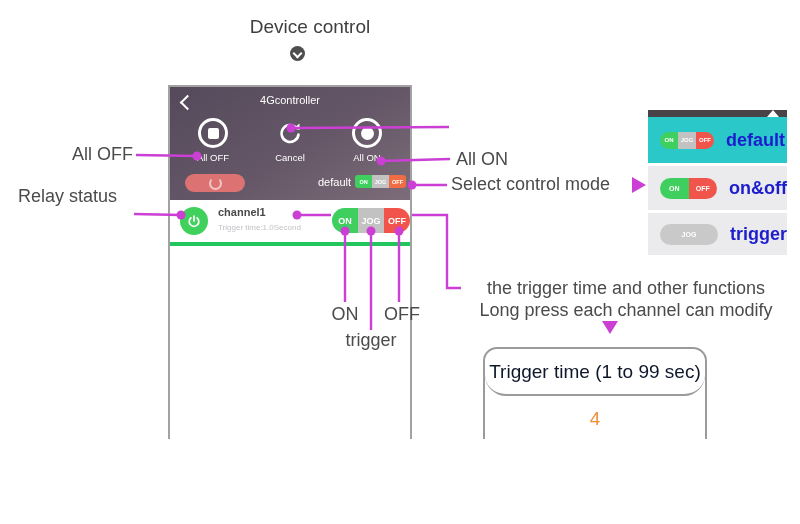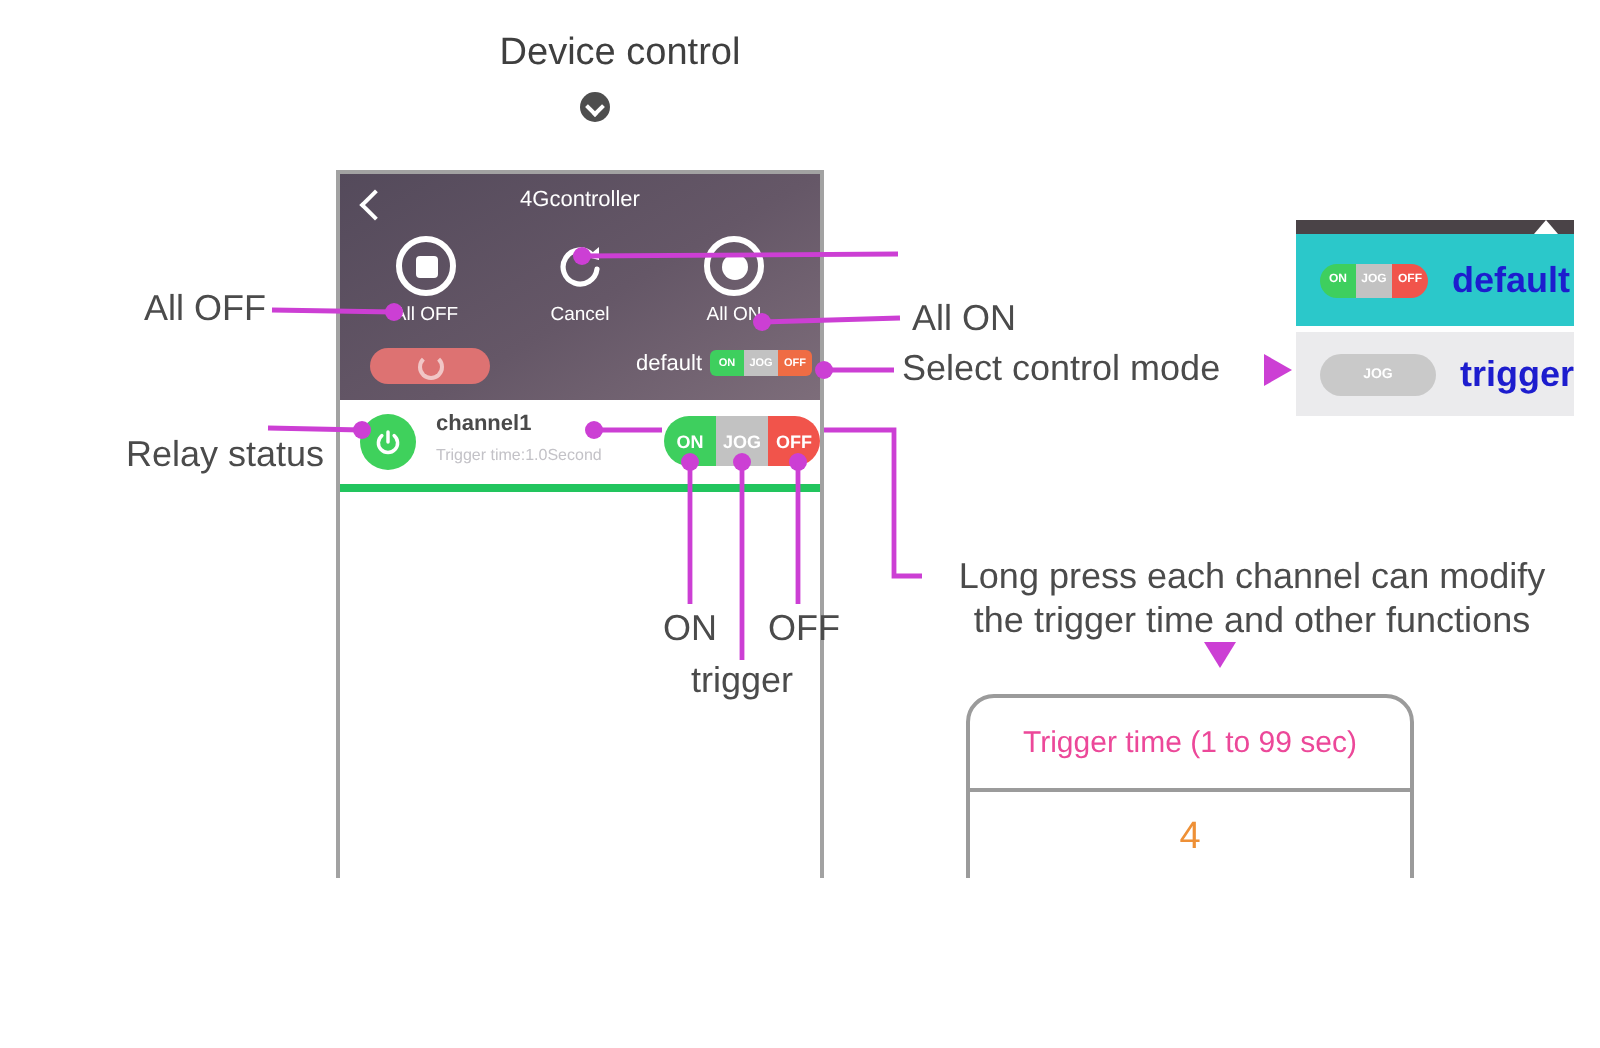--- a/index.html
+++ b/index.html
@@ -68,21 +68,21 @@
   .seg3a .seg{width:18px;font-size:6px;}
   .seg2a{display:flex;border-radius:11px;overflow:hidden;height:21px;}
   .seg2a .seg{width:33px;font-size:7px;}
   .seg1a{display:flex;border-radius:11px;overflow:hidden;height:21px;}
   .seg1a .seg{width:58px;font-size:7px;background:#c9c9c9;}
 
   
   .dialog{position:absolute;left:483px;top:347px;width:224px;box-sizing:border-box;
         border:2px solid #9b9b9b;border-radius:14px;background:#fff;overflow:hidden;}
   .dlg-title{height:45px;display:flex;align-items:center;justify-content:center;
-        color:#ec4899;font-size:15px;border-bottom:2px solid #9b9b9b;}
+        color:#0f172a;font-size:19px;border-bottom:2px solid #9b9b9b;border-radius:21px;}
   .dlg-value{height:45px;display:flex;align-items:center;justify-content:center;
         color:#ee9036;font-size:19px;border-bottom:2px solid #9b9b9b;}
   .dlg-btns{height:42px;display:flex;align-items:flex-end;}
   .dlg-btn{display:flex;align-items:center;justify-content:center;color:#2c92a6;
         font-size:19px;}
   .dlg-ok{width:110px;border-right:2px solid #9b9b9b;box-sizing:border-box;}
   .dlg-cancel{flex:1;}
 
   
   .tri-right{position:absolute;left:632px;top:177px;width:0;height:0;
@@ -155,47 +155,54 @@
       <div class="ch-time">Trigger time:1.0Second</div>
       <div class="ch-pill">
         <span class="seg g">ON</span>
         <span class="seg gy">JOG</span>
         <span class="seg r">OFF</span>
       </div>
     </div>
   </div>
 
   <div class="ann" style="left:53px;top:144px;width:80px;text-align:right;">All OFF</div>
-  <div class="ann" style="left:18px;top:217px;margin-left:45px;">Relay status</div>
+  <div class="ann" style="left:18px;top:186px;">Relay status</div>
 
   <div class="ann" style="left:456px;top:149px;">All ON</div>
   <div class="ann" style="left:451px;top:174px;">Select control mode</div>
   <div class="tri-right"></div>
 
   <div class="ann" style="left:325px;top:304px;width:40px;text-align:center;">ON</div>
   <div class="ann" style="left:381px;top:304px;width:42px;text-align:center;">OFF</div>
   <div class="ann" style="left:341px;top:330px;width:60px;text-align:center;">trigger</div>
 
   <div class="longpress">
+    <div>the trigger time and other functions</div>
     <div>Long press each channel can  modify</div>
-    <div>the trigger time and other functions</div>
   </div>
   <div class="tri-down"></div>
 
   <div class="panel">
     <div class="panel-strip">
       <div class="notch"></div>
     </div>
     <div class="prow prow1">
       <span class="seg3a">
         <span class="seg g">ON</span>
         <span class="seg gy">JOG</span>
         <span class="seg r">OFF</span>
       </span>
       <span class="plab">default</span>
+    </div>
+    <div class="prow prow2">
+      <span class="seg2a">
+        <span class="seg g">ON</span>
+        <span class="seg r">OFF</span>
+      </span>
+      <span class="plab">on&amp;off</span>
     </div>
     <div class="prow prow3">
       <span class="seg1a">
         <span class="seg">JOG</span>
       </span>
       <span class="plab">trigger</span>
     </div>
   </div>
 
   <div class="dialog">

